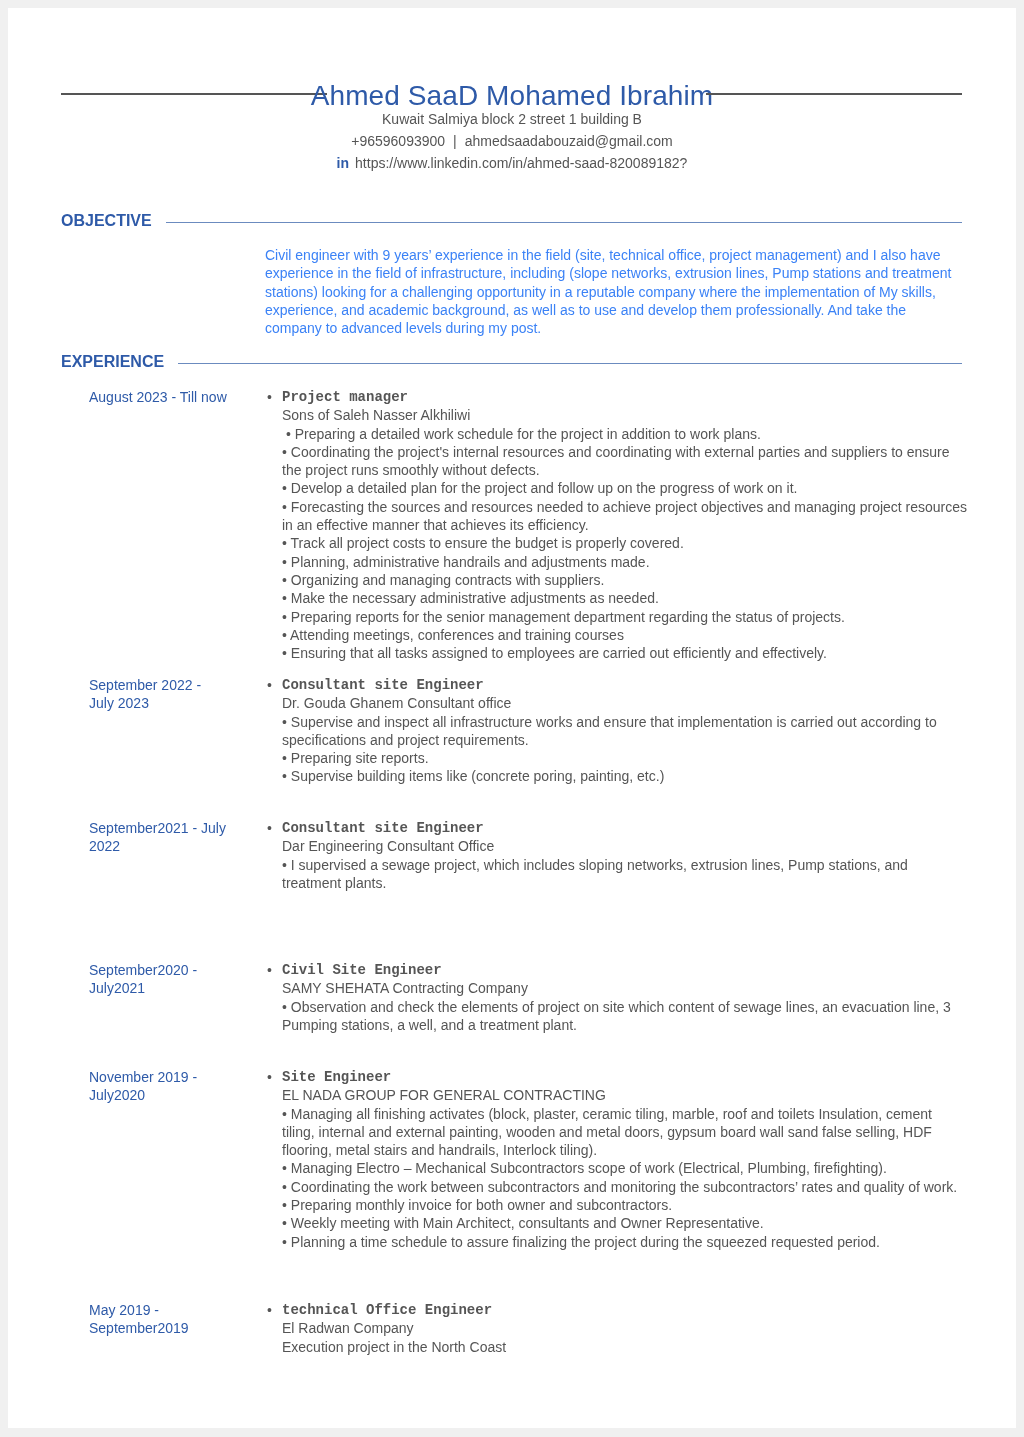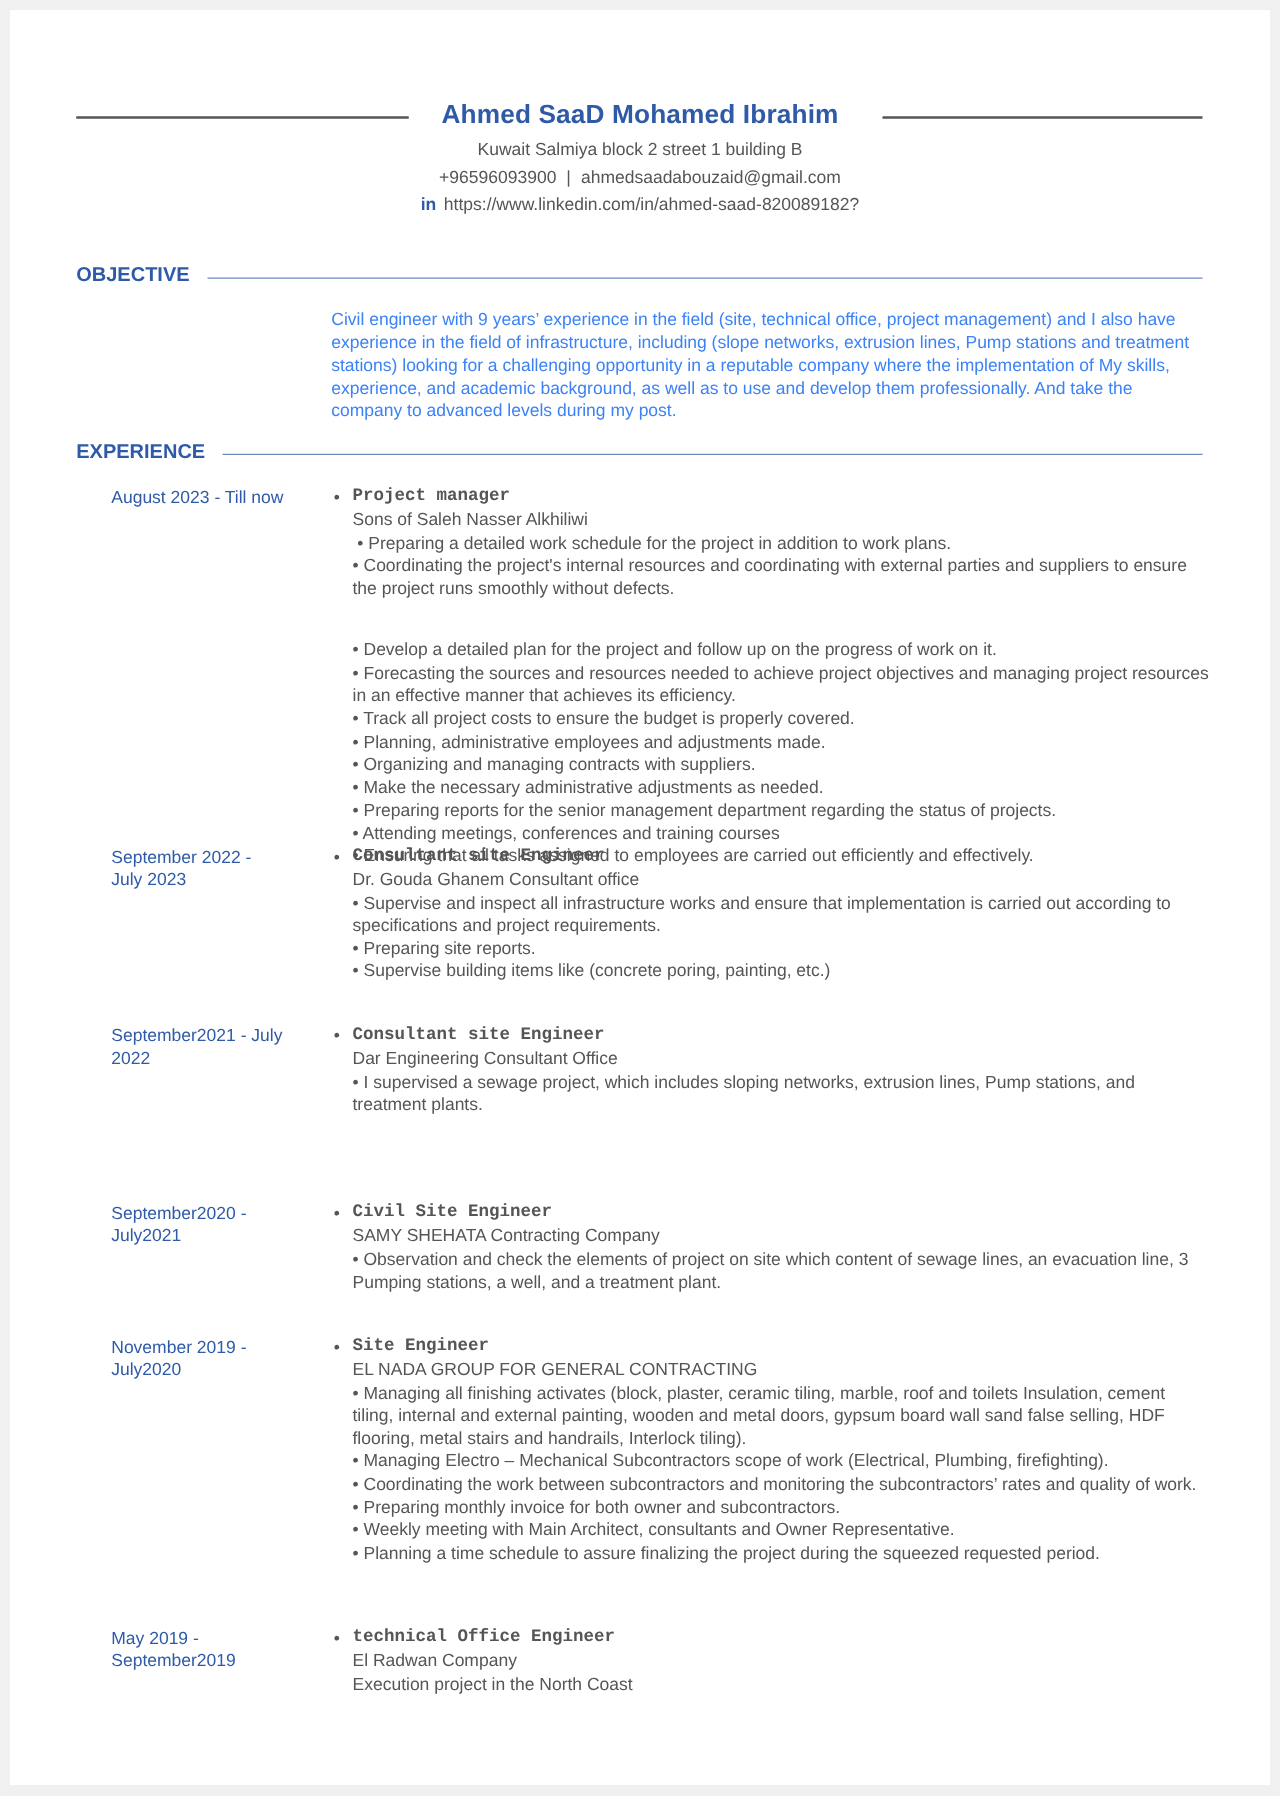--- a/index.html
+++ b/index.html
@@ -13,21 +13,21 @@
     position: absolute; left: 8px; top: 8px; width: 1008px; height: 1420px;
     background: #fff;
   }
   .header { position: absolute; left: 0; top: 70px; width: 1008px; text-align: center; }
   .name-row { position: relative; height: 30px; }
   .name-row .line { position: absolute; top: 15px; height: 2px; background: #555; }
   .name-row .line.l { left: 53px; width: 266px; }
   .name-row .line.r { left: 698px; width: 256px; }
   .name {
     position: absolute; left: 0; width: 100%; top: 2px;
-    font-size: 21px; font-weight: bold; color: #2e5aa8; letter-spacing: 0.1px;
+    font-size: 28px; font-weight: normal; color: #2e5aa8; letter-spacing: 0.1px;
   }
   .contact { font-size: 14px; color: #555; line-height: 22px; }
   .contact .sep { margin: 0 8px; }
   .li-icon { color: #2e5aa8; font-weight: bold; font-size: 14px; margin-right: 6px; }
 
   .section-head { position: absolute; left: 53px; width: 901px; height: 20px; }
   .section-head .title {
     position: absolute; left: 0; top: 0; font-size: 16px; font-weight: bold; color: #2e5aa8;
     background: #fff; padding-right: 14px;
   }
@@ -84,24 +84,24 @@
 
   <div id="jobs">
       <div class="job" style="top: 380px;">
         <div class="date">August 2023 - Till now</div>
         <div class="bullet">•</div>
         <div class="body">
           <span class="line-item role">Project manager</span>
           <span class="line-item">Sons of Saleh Nasser Alkhiliwi</span>
           <span class="line-item" style="white-space: pre-wrap;"> • Preparing a detailed work schedule for the project in addition to work plans.</span>
           <span class="line-item" style="white-space: pre-wrap;">• Coordinating the project's internal resources and coordinating with external parties and suppliers to ensure the project runs smoothly without defects.</span>
-          <span class="line-item" style="white-space: pre-wrap; margin-top: 31px;">• Develop a detailed plan for the project and follow up on the progress of work on it.</span>
+          <span class="line-item" style="white-space: pre-wrap;">• Develop a detailed plan for the project and follow up on the progress of work on it.</span>
           <span class="line-item" style="white-space: pre-wrap;">• Forecasting the sources and resources needed to achieve project objectives and managing project resources in an effective manner that achieves its efficiency.</span>
           <span class="line-item" style="white-space: pre-wrap;">• Track all project costs to ensure the budget is properly covered.</span>
-          <span class="line-item" style="white-space: pre-wrap;">• Planning, administrative employees and adjustments made.</span>
+          <span class="line-item" style="white-space: pre-wrap;">• Planning, administrative handrails and adjustments made.</span>
           <span class="line-item" style="white-space: pre-wrap;">• Organizing and managing contracts with suppliers.</span>
           <span class="line-item" style="white-space: pre-wrap;">• Make the necessary administrative adjustments as needed.</span>
           <span class="line-item" style="white-space: pre-wrap;">• Preparing reports for the senior management department regarding the status of projects.</span>
           <span class="line-item" style="white-space: pre-wrap;">• Attending meetings, conferences and training courses</span>
           <span class="line-item" style="white-space: pre-wrap;">• Ensuring that all tasks assigned to employees are carried out efficiently and effectively.</span>
         </div>
       </div>
       <div class="job" style="top: 668px;">
         <div class="date">September 2022 - July 2023</div>
         <div class="bullet">•</div>

